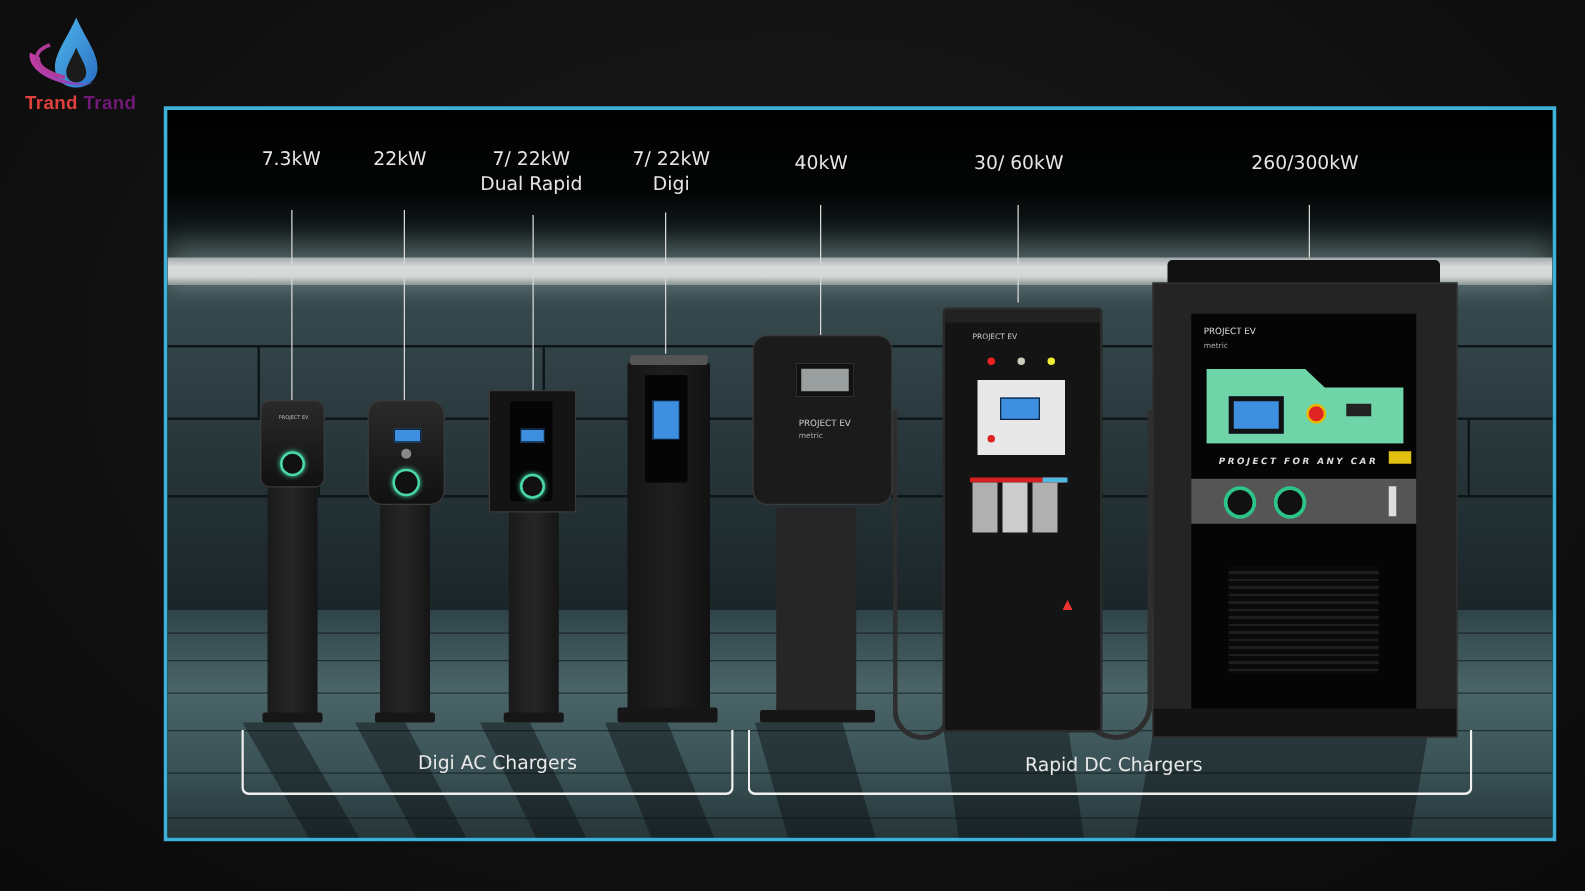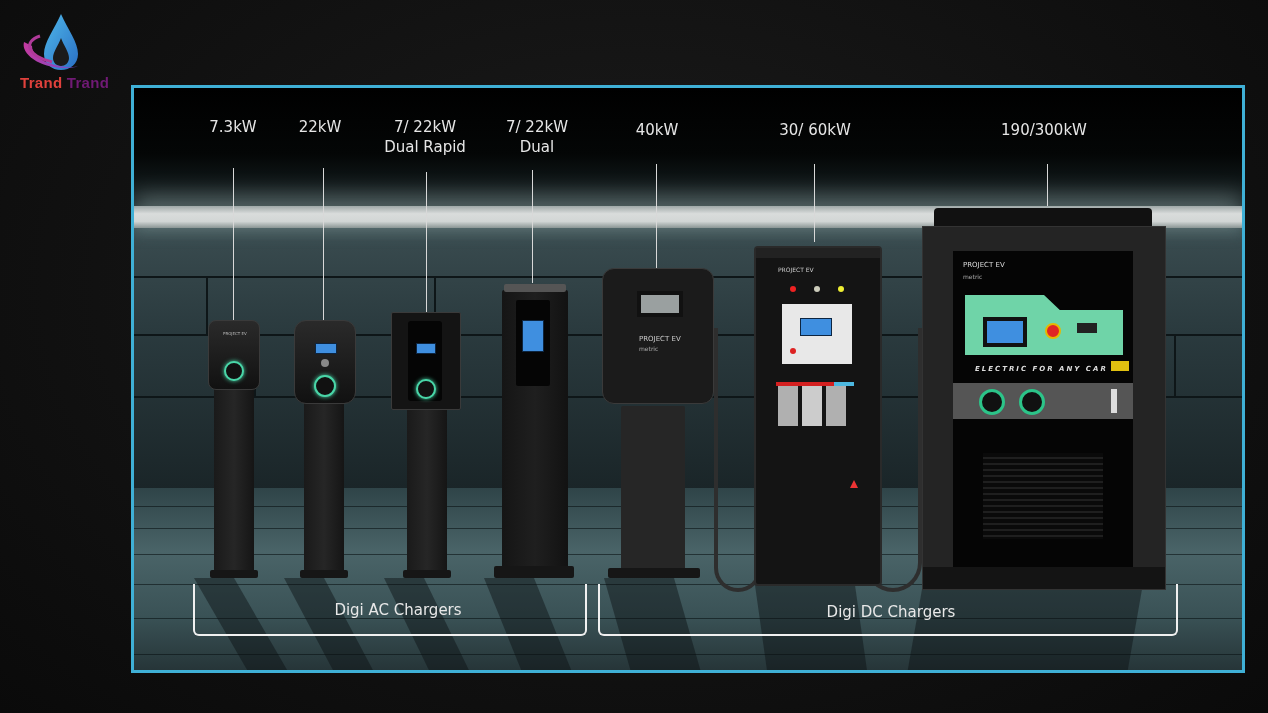--- a/index.html
+++ b/index.html
@@ -109,30 +109,30 @@
   </div>
   <div class="label" style="left:186px;top:29px;">
     <div>22kW</div>
   </div>
   <div class="label" style="left:291px;top:29px;">
     <div>7/ 22kW</div>
     <div>Dual Rapid</div>
   </div>
   <div class="label" style="left:403px;top:29px;">
     <div>7/ 22kW</div>
-    <div>Dual</div>
+    <div>Digi</div>
   </div>
   <div class="label" style="left:523px;top:32px;">
     <div>40kW</div>
   </div>
   <div class="label" style="left:681px;top:32px;">
     <div>30/ 60kW</div>
   </div>
   <div class="label" style="left:910px;top:32px;">
-    <div>190/300kW</div>
+    <div>260/300kW</div>
   </div>
 
   <div class="pointer" style="left:99px;top:80px;height:152px;"></div>
   <div class="pointer" style="left:189px;top:80px;height:152px;"></div>
   <div class="pointer" style="left:292px;top:84px;height:140px;"></div>
   <div class="pointer" style="left:398px;top:82px;height:113px;"></div>
   <div class="pointer" style="left:522px;top:76px;height:104px;"></div>
   <div class="pointer" style="left:680px;top:76px;height:78px;"></div>
   <div class="pointer" style="left:913px;top:76px;height:42px;"></div>
 
@@ -210,29 +210,29 @@
     <div style="position:absolute;left:800px;top:120px;width:218px;height:24px;background:#111;border-radius:4px 4px 0 0;"></div>
     <div style="position:absolute;left:788px;top:138px;width:242px;height:362px;background:#242424;border:1px solid #333;">
       <div style="position:absolute;left:30px;top:24px;width:180px;height:316px;background:#050505;"></div>
       <div class="brand" style="left:40px;top:34px;font-size:7px;color:#ddd;">PROJECT EV</div>
       <div class="brand" style="left:40px;top:46px;font-size:6px;color:#aaa;">metric</div>
       <div style="position:absolute;left:42px;top:68px;width:158px;height:60px;background:#6fd4a8;clip-path:polygon(0 0,50% 0,60% 25%,100% 25%,100% 100%,0 100%);">
         <div class="screen-blue" style="left:18px;top:22px;width:36px;height:22px;border:4px solid #111;"></div>
         <div class="dot" style="left:80px;top:28px;width:12px;height:12px;background:#e02424;border:2px solid #e6b800;"></div>
         <div style="position:absolute;left:112px;top:28px;width:20px;height:10px;background:#222;"></div>
       </div>
-      <div style="position:absolute;left:52px;top:138px;color:#ddd;font-size:7px;letter-spacing:2px;font-style:italic;font-weight:bold;">ELECTRIC FOR ANY CAR</div>
+      <div style="position:absolute;left:52px;top:138px;color:#ddd;font-size:7px;letter-spacing:2px;font-style:italic;font-weight:bold;">PROJECT FOR ANY CAR</div>
       <div style="position:absolute;left:188px;top:134px;width:18px;height:10px;background:#e0c010;"></div>
       <div style="position:absolute;left:30px;top:156px;width:180px;height:36px;background:#555;">
         <div class="dot" style="left:26px;top:6px;width:20px;height:20px;background:#111;border:3px solid #2cc489;"></div>
         <div class="dot" style="left:66px;top:6px;width:20px;height:20px;background:#111;border:3px solid #2cc489;"></div>
         <div style="position:absolute;left:158px;top:6px;width:6px;height:24px;background:#ddd;"></div>
       </div>
       <div style="position:absolute;left:60px;top:226px;width:120px;height:86px;background:repeating-linear-gradient(#0a0a0a 0 4px,#1f1f1f 4px 6px);"></div>
       <div style="position:absolute;left:0;top:340px;width:100%;height:22px;background:#141414;"></div>
     </div>
   </div>
 
   <div class="bracket" style="left:59px;top:496px;width:390px;height:50px;"></div>
   <div class="group-label" style="left:264px;top:513px;">Digi AC Chargers</div>
   <div class="bracket" style="left:464px;top:496px;width:576px;height:50px;"></div>
-  <div class="group-label" style="left:757px;top:515px;">Digi DC Chargers</div>
+  <div class="group-label" style="left:757px;top:515px;">Rapid DC Chargers</div>
 </div>
 
 </body></html>

